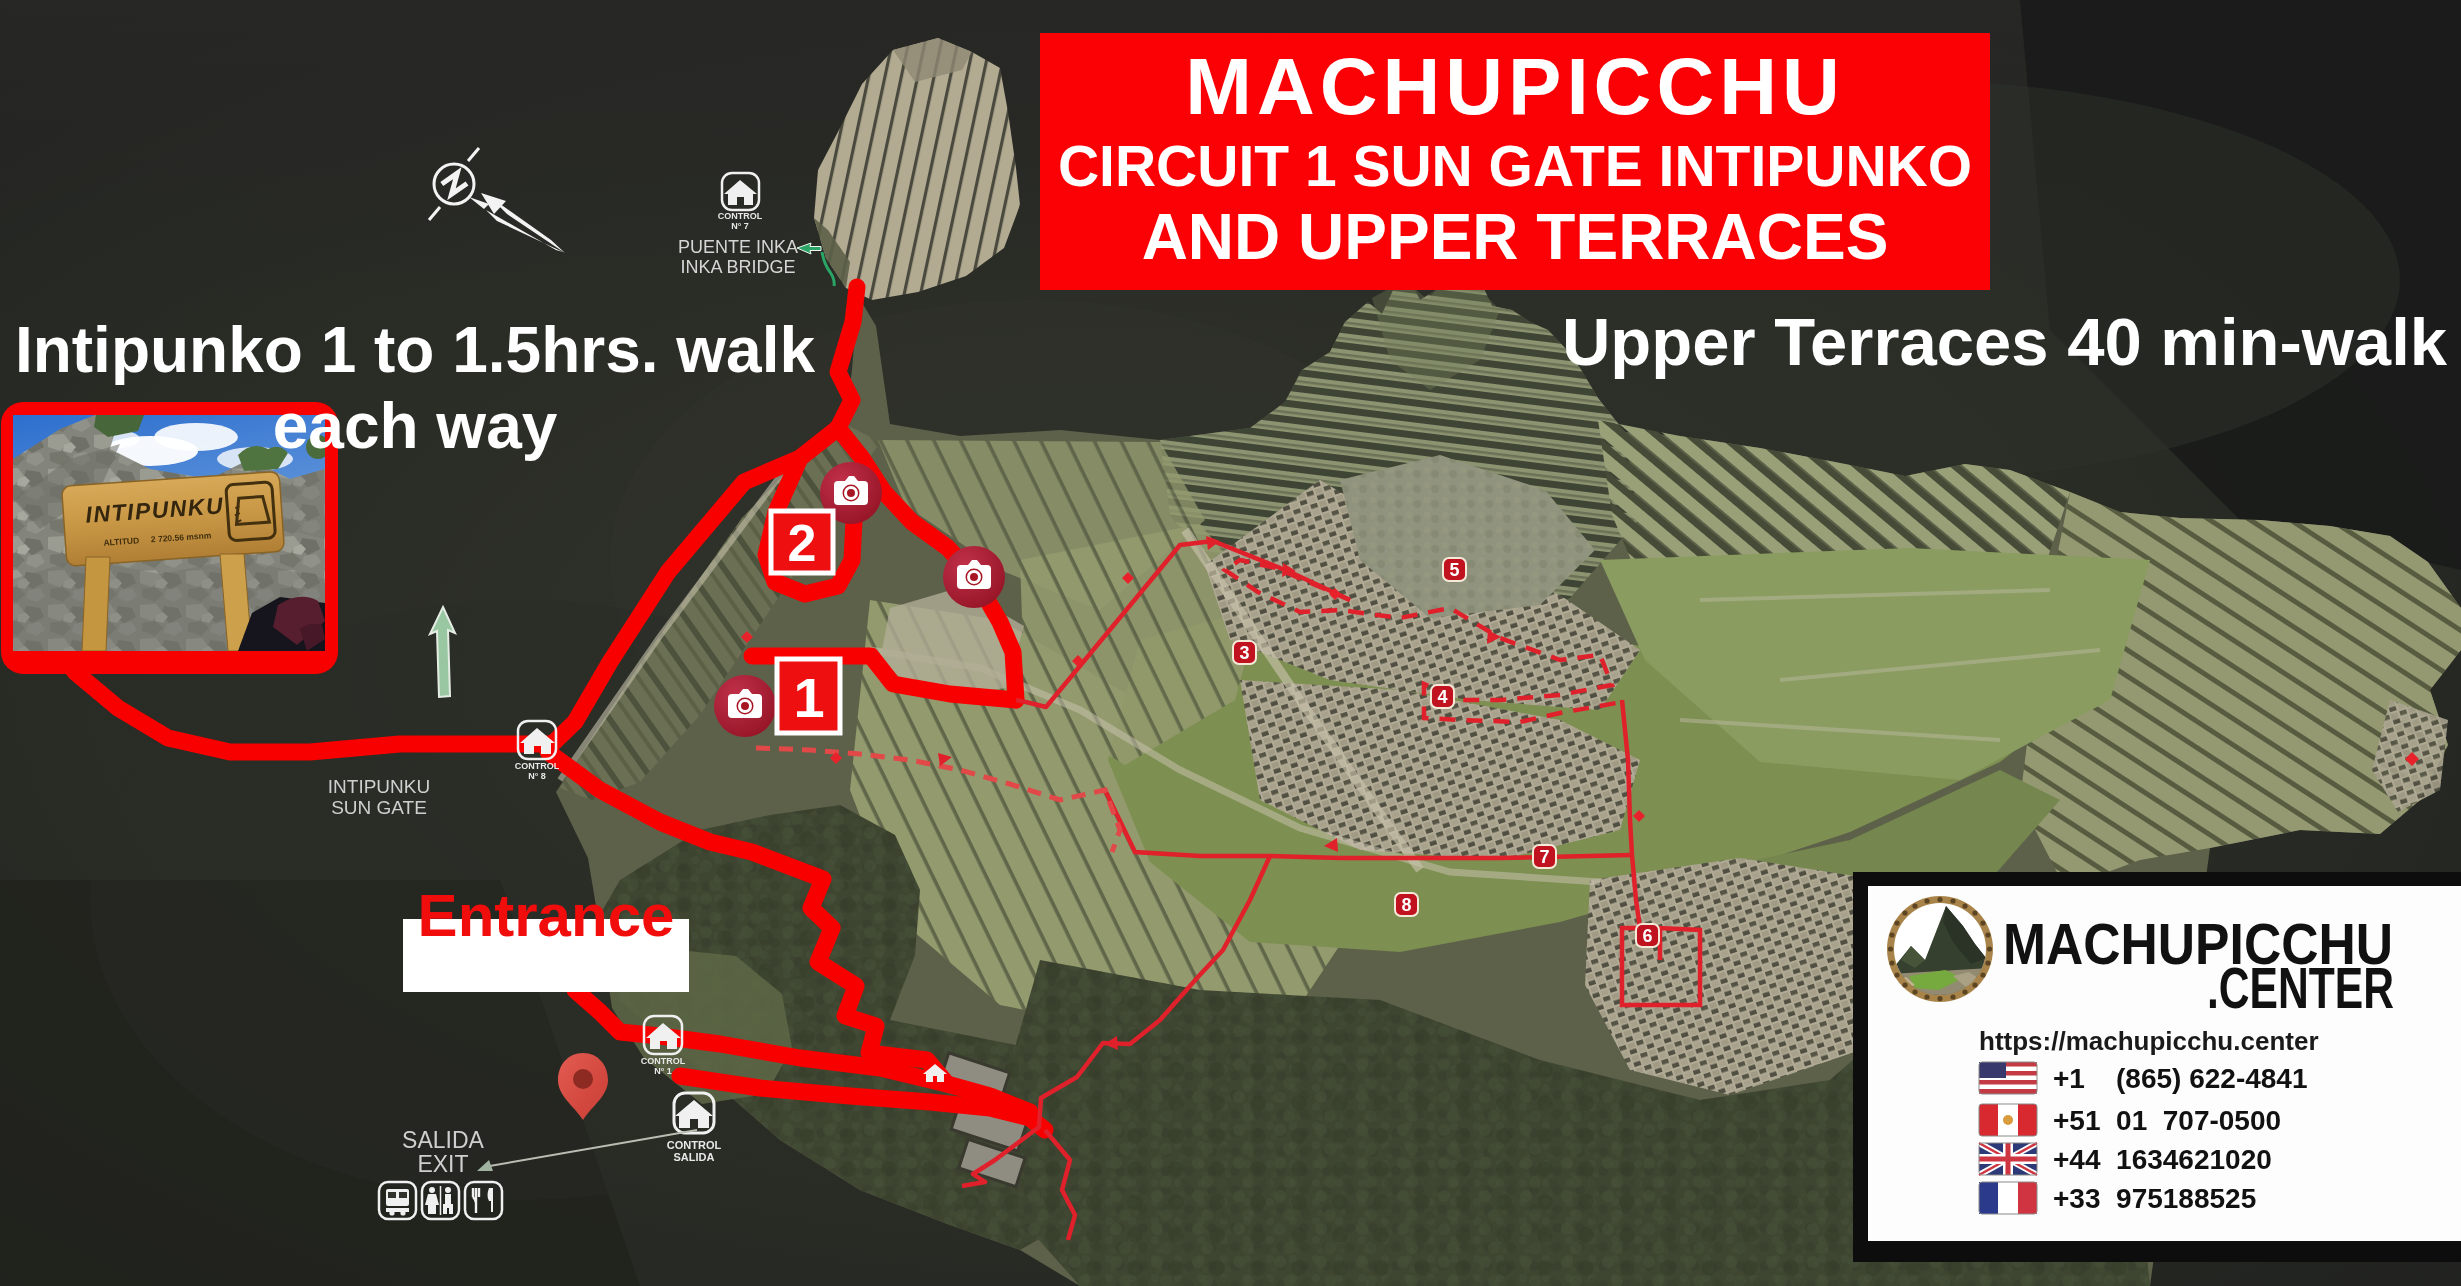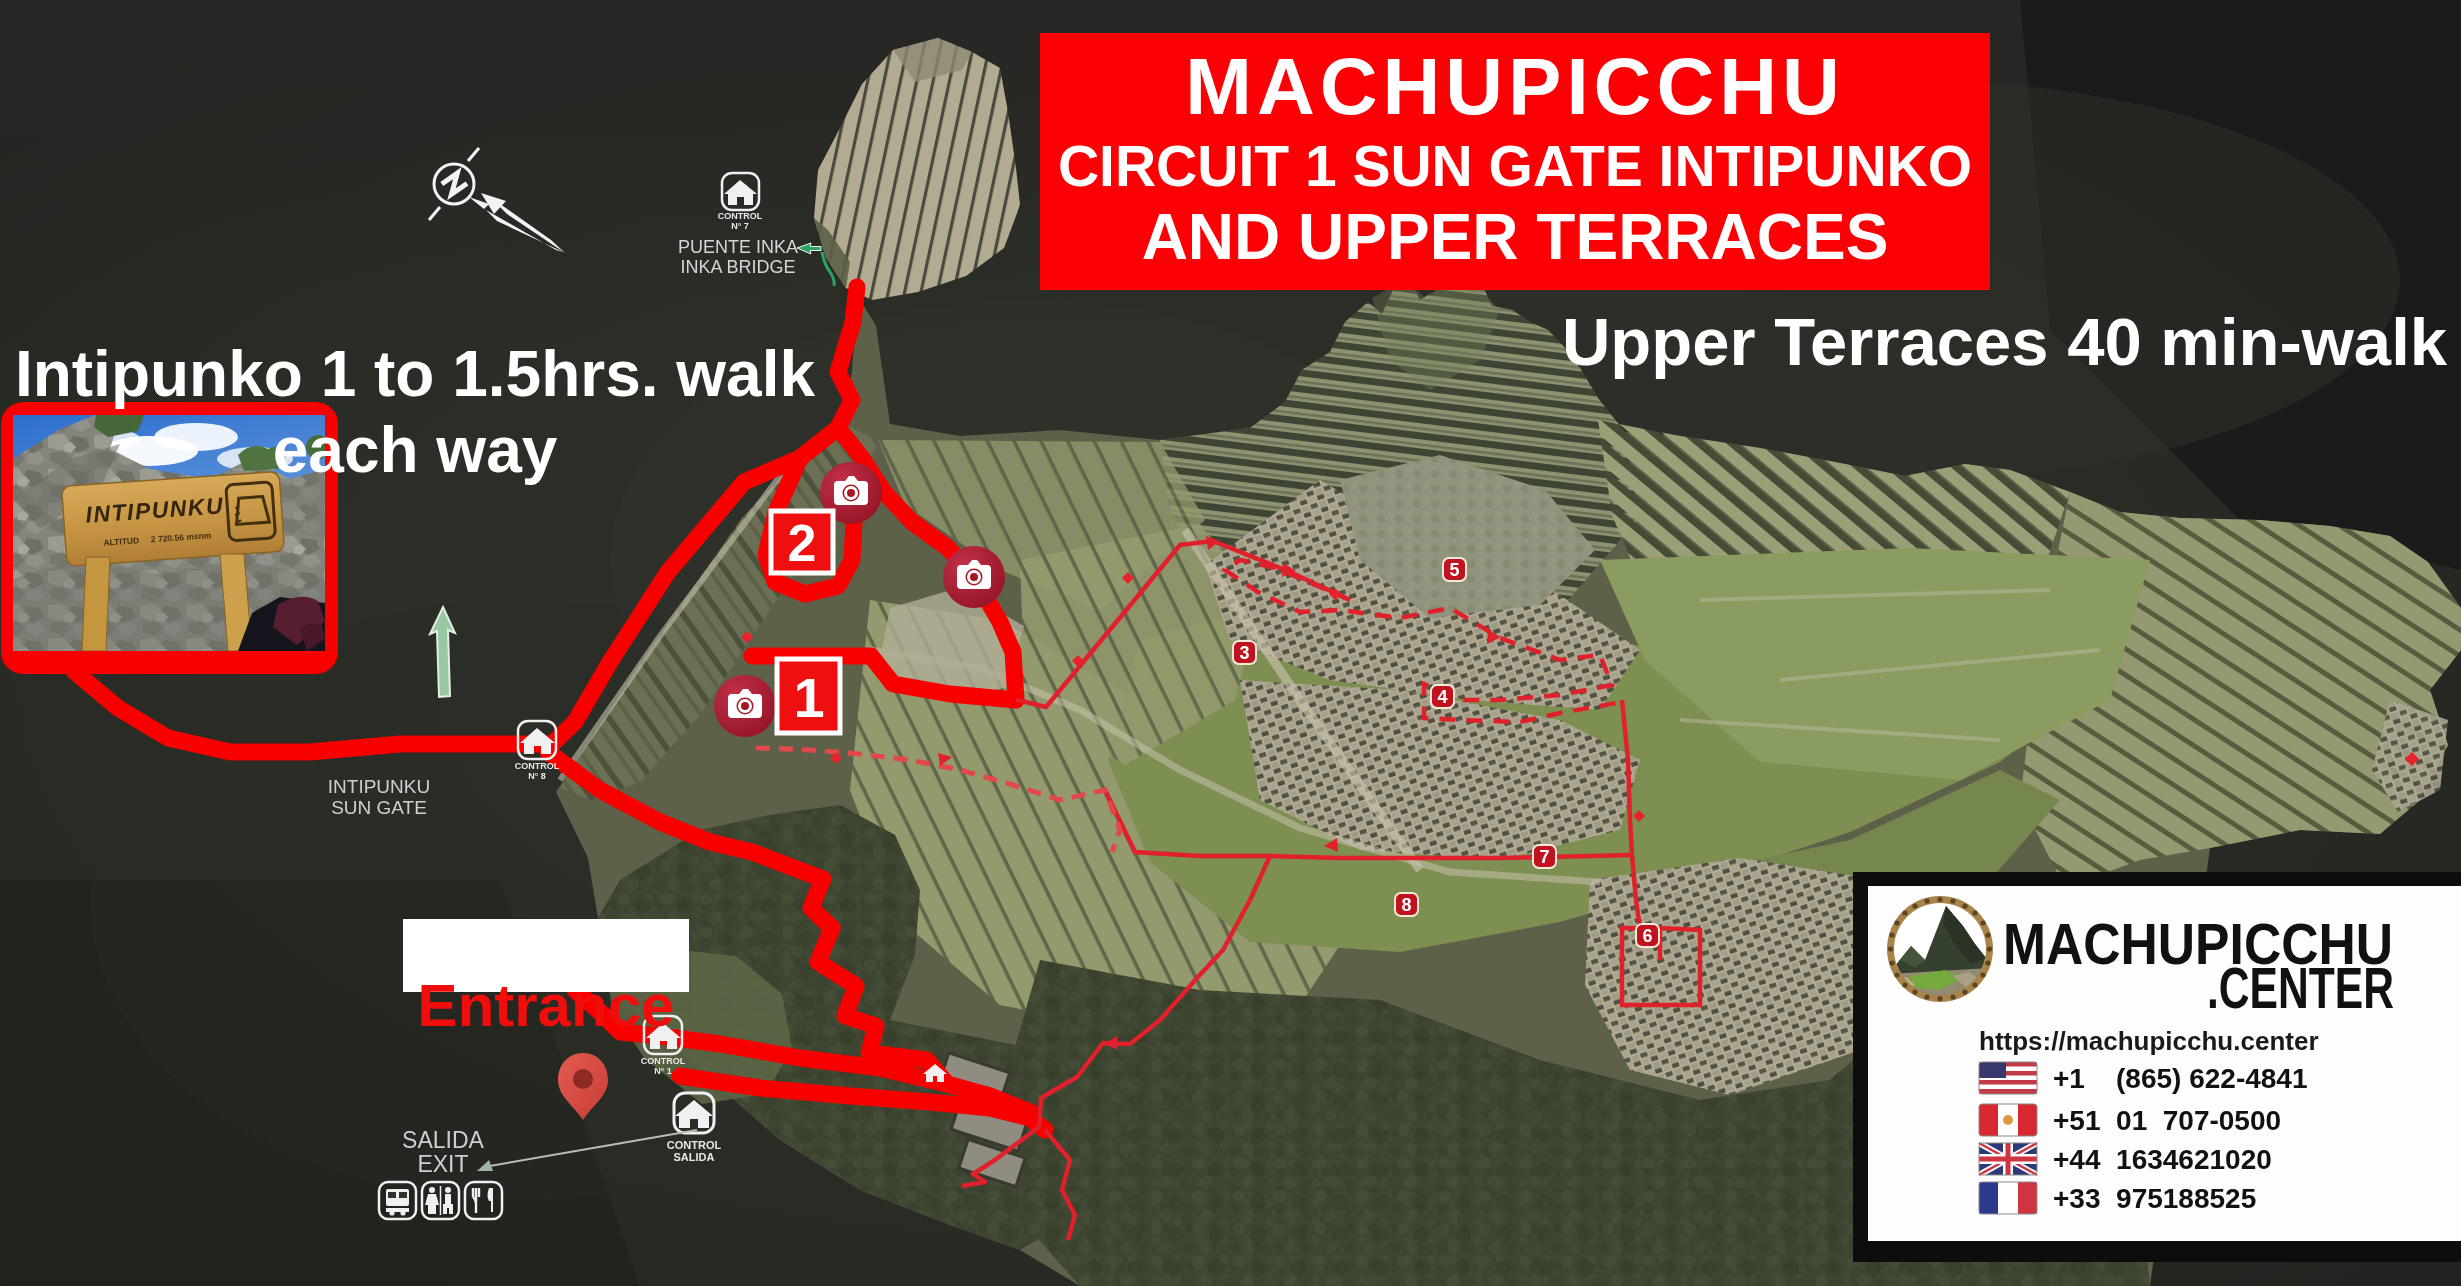--- a/index.html
+++ b/index.html
@@ -448,28 +448,28 @@
 </svg>
 
 
 <div style="position:absolute;left:1040px;top:33px;width:950px;height:257px;background:#fb0005;color:#fff;text-align:center;">
 <div style="font-size:80px;font-weight:bold;margin-top:8px;letter-spacing:5px;">MACHUPICCHU</div>
 <div style="font-size:57px;font-weight:bold;margin-top:0px;">CIRCUIT 1 SUN GATE INTIPUNKO</div>
 <div style="font-size:64px;font-weight:bold;margin-top:1px;">AND UPPER TERRACES</div>
 </div>
 
 
-<div style="position:absolute;left:0px;top:336px;width:830px;text-align:center;color:#fff;font-weight:bold;font-size:64px;line-height:1.19;">Intipunko 1 to 1.5hrs. walk<br>each way</div>
+<div style="position:absolute;left:0px;top:312px;width:830px;text-align:center;color:#fff;font-weight:bold;font-size:64px;line-height:1.19;">Intipunko 1 to 1.5hrs. walk<br>each way</div>
 
 
 <div style="position:absolute;left:1542px;top:303px;width:925px;text-align:center;color:#fff;font-weight:bold;font-size:67px;">Upper Terraces 40 min-walk</div>
 
 
 <div style="position:absolute;left:403px;top:919px;width:286px;height:73px;background:#fff;"></div>
-<div style="position:absolute;left:403px;top:971px;width:286px;height:73px;color:#f20d0d;font-weight:bold;font-size:60px;text-align:center;line-height:70px;">Entrance</div>
+<div style="position:absolute;left:403px;top:881px;width:286px;height:73px;color:#f20d0d;font-weight:bold;font-size:60px;text-align:center;line-height:70px;">Entrance</div>
 
 
 <div style="position:absolute;left:1853px;top:872px;width:608px;height:390px;background:#0d0d0d;"></div>
 <div style="position:absolute;left:1868px;top:886px;width:593px;height:355px;background:#fdfdfd;"></div>
 
 <svg style="position:absolute;left:1853px;top:872px" width="608" height="390" viewBox="0 0 608 390" xmlns="http://www.w3.org/2000/svg">
 
 <g>
 <circle cx="87" cy="77" r="53" fill="#a8844a"></circle>
 <circle cx="87" cy="77" r="46" fill="#fff"></circle>

